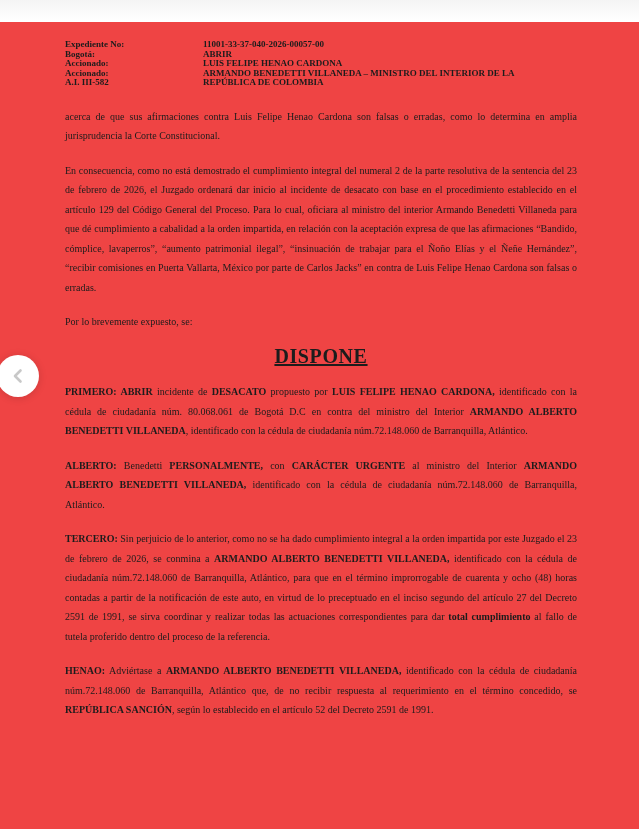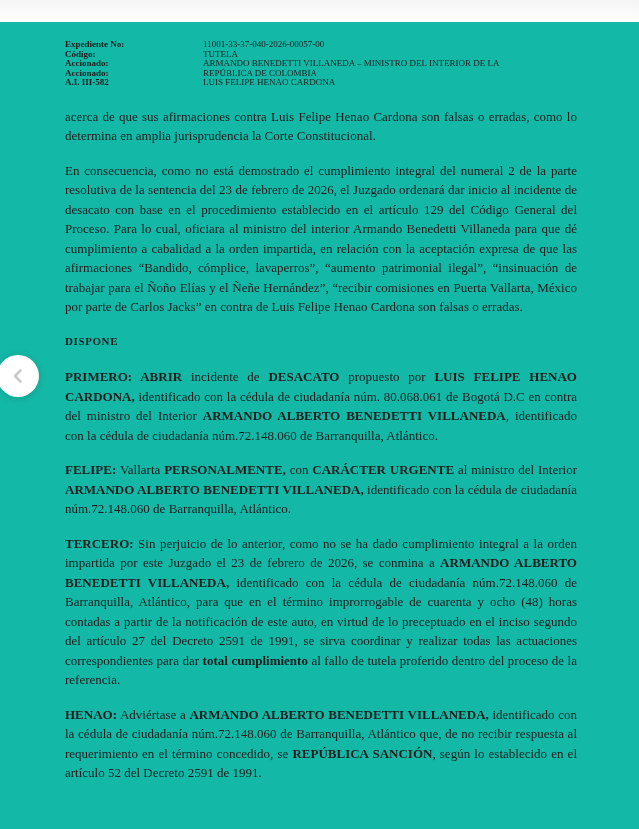--- a/index.html
+++ b/index.html
@@ -2,21 +2,21 @@
 <html lang="es"><head>
 <meta charset="utf-8">
 <style>
   html, body { margin: 0; padding: 0; }
   body { background: #e9e9e9; }
   .screen {
     position: relative;
     width: 639px;
     height: 829px;
     margin: 0 auto;
-    background: #14b8a6;
+    background: #ef4444;
     overflow: hidden;
     font-family: "Liberation Serif", "DejaVu Serif", serif;
     color: #1c1c1c;
   }
   .screen::before {
     content: "";
     position: absolute;
     top: 0; left: 0; right: 0; height: 22px;
     background: linear-gradient(#f4f4f4, #ffffff);
     pointer-events: none;
@@ -31,37 +31,39 @@
   .doc-header {
     display: flex;
     align-items: flex-start;
     margin-bottom: 19px;
     font-size: 9px;
     line-height: 9.6px;
   }
   .hdr-labels { width: 138px; flex: none; font-weight: 700; }
   .hdr-labels div { white-space: nowrap; }
   .hdr-values { width: 334px; }
-  .hdr-values .v-bold { font-weight: 400; }
+  .hdr-values .v-bold { font-weight: 700; }
   .hdr-values .v-reg  { font-weight: 400; color: #333; }
   
   .para {
     margin: 0 0 15px 0;
-    font-size: 13px;
+    font-size: 10px;
     line-height: 19.5px;
     text-align: justify;
     text-justify: inter-word;
   }
   .para b { font-weight: 700; }
   .heading {
     margin: 1px 0 16px 0;
-    font-size: 11px;
+    font-size: 20px;
     line-height: 19.5px;
+    text-align: center;
     font-weight: 700;
     letter-spacing: 0.6px;
+    text-decoration: underline;
   }
   
   .nav-prev {
     position: absolute;
     left: -3px;
     top: 355px;
     width: 42px;
     height: 42px;
     border-radius: 50%;
     background: #ffffff;
@@ -77,38 +79,39 @@
 </style>
 </head>
 <body>
 
 <div class="screen">
 
   <div class="doc">
     <div class="doc-header">
       <div class="hdr-labels" id="hdr-labels">
           <div>Expediente No:</div>
-          <div>Código:</div>
+          <div>Bogotá:</div>
           <div>Accionado:</div>
           <div>Accionado:</div>
           <div>A.I. III-582</div>
         </div>
       <div class="hdr-values" id="hdr-values">
           <div class="v-bold">11001-33-37-040-2026-00057-00</div>
-          <div class="v-bold">TUTELA</div>
+          <div class="v-bold">ABRIR</div>
+          <div class="v-bold">LUIS FELIPE HENAO CARDONA</div>
           <div class="v-bold">ARMANDO BENEDETTI VILLANEDA – MINISTRO DEL INTERIOR DE LA REPÚBLICA DE COLOMBIA</div>
-          <div class="v-bold">LUIS FELIPE HENAO CARDONA</div>
         </div>
     </div>
     <div id="doc-body">
         <p class="para"><span>acerca de que sus afirmaciones contra Luis Felipe Henao Cardona son falsas o erradas, como lo determina en amplia jurisprudencia la Corte Constitucional.</span></p>
         <p class="para"><span>En consecuencia, como no está demostrado el cumplimiento integral del numeral 2 de la parte resolutiva de la sentencia del 23 de febrero de 2026, el Juzgado ordenará dar inicio al incidente de desacato con base en el procedimiento establecido en el artículo 129 del Código General del Proceso. Para lo cual, oficiara al ministro del interior Armando Benedetti Villaneda para que dé cumplimiento a cabalidad a la orden impartida, en relación con la aceptación expresa de que las afirmaciones “Bandido, cómplice, lavaperros”, “aumento patrimonial ilegal”, “insinuación de trabajar para el Ñoño Elías y el Ñeñe Hernández”, “recibir comisiones en Puerta Vallarta, México por parte de Carlos Jacks” en contra de Luis Felipe Henao Cardona son falsas o erradas.</span></p>
+        <p class="para"><span>Por lo brevemente expuesto, se:</span></p>
         <p class="heading"><b>DISPONE</b></p>
         <p class="para"><b>PRIMERO: ABRIR</b><span> incidente de </span><b>DESACATO</b><span> propuesto por </span><b>LUIS FELIPE HENAO CARDONA,</b><span> identificado con la cédula de ciudadanía núm. 80.068.061 de Bogotá D.C en contra del ministro del Interior </span><b>ARMANDO ALBERTO BENEDETTI VILLANEDA</b><span>, identificado con la cédula de ciudadanía núm.72.148.060 de Barranquilla, Atlántico.</span></p>
-        <p class="para"><b>FELIPE:</b><span> Vallarta </span><b>PERSONALMENTE,</b><span> con </span><b>CARÁCTER URGENTE</b><span> al ministro del Interior </span><b>ARMANDO ALBERTO BENEDETTI VILLANEDA,</b><span> identificado con la cédula de ciudadanía núm.72.148.060 de Barranquilla, Atlántico.</span></p>
+        <p class="para"><b>ALBERTO:</b><span> Benedetti </span><b>PERSONALMENTE,</b><span> con </span><b>CARÁCTER URGENTE</b><span> al ministro del Interior </span><b>ARMANDO ALBERTO BENEDETTI VILLANEDA,</b><span> identificado con la cédula de ciudadanía núm.72.148.060 de Barranquilla, Atlántico.</span></p>
         <p class="para"><b>TERCERO:</b><span> Sin perjuicio de lo anterior, como no se ha dado cumplimiento integral a la orden impartida por este Juzgado el 23 de febrero de 2026, se conmina a </span><b>ARMANDO ALBERTO BENEDETTI VILLANEDA,</b><span> identificado con la cédula de ciudadanía núm.72.148.060 de Barranquilla, Atlántico, para que en el término improrrogable de cuarenta y ocho (48) horas contadas a partir de la notificación de este auto, en virtud de lo preceptuado en el inciso segundo del artículo 27 del Decreto 2591 de 1991, se sirva coordinar y realizar todas las actuaciones correspondientes para dar </span><b>total cumplimiento</b><span> al fallo de tutela proferido dentro del proceso de la referencia.</span></p>
         <p class="para"><b>HENAO:</b><span> Adviértase a </span><b>ARMANDO ALBERTO BENEDETTI VILLANEDA,</b><span> identificado con la cédula de ciudadanía núm.72.148.060 de Barranquilla, Atlántico que, de no recibir respuesta al requerimiento en el término concedido, se </span><b>REPÚBLICA SANCIÓN</b><span>, según lo establecido en el artículo 52 del Decreto 2591 de 1991.</span></p>
       </div>
   </div>
 
   <button class="nav-prev" aria-label="previous">
     <span>
       <svg width="16" height="16" viewBox="0 0 16 16">
         <polyline points="10.5,2.5 5,8 10.5,13.5" fill="none" stroke="#c8c8c8" stroke-width="2.6" stroke-linecap="round" stroke-linejoin="round"></polyline>
       </svg>

